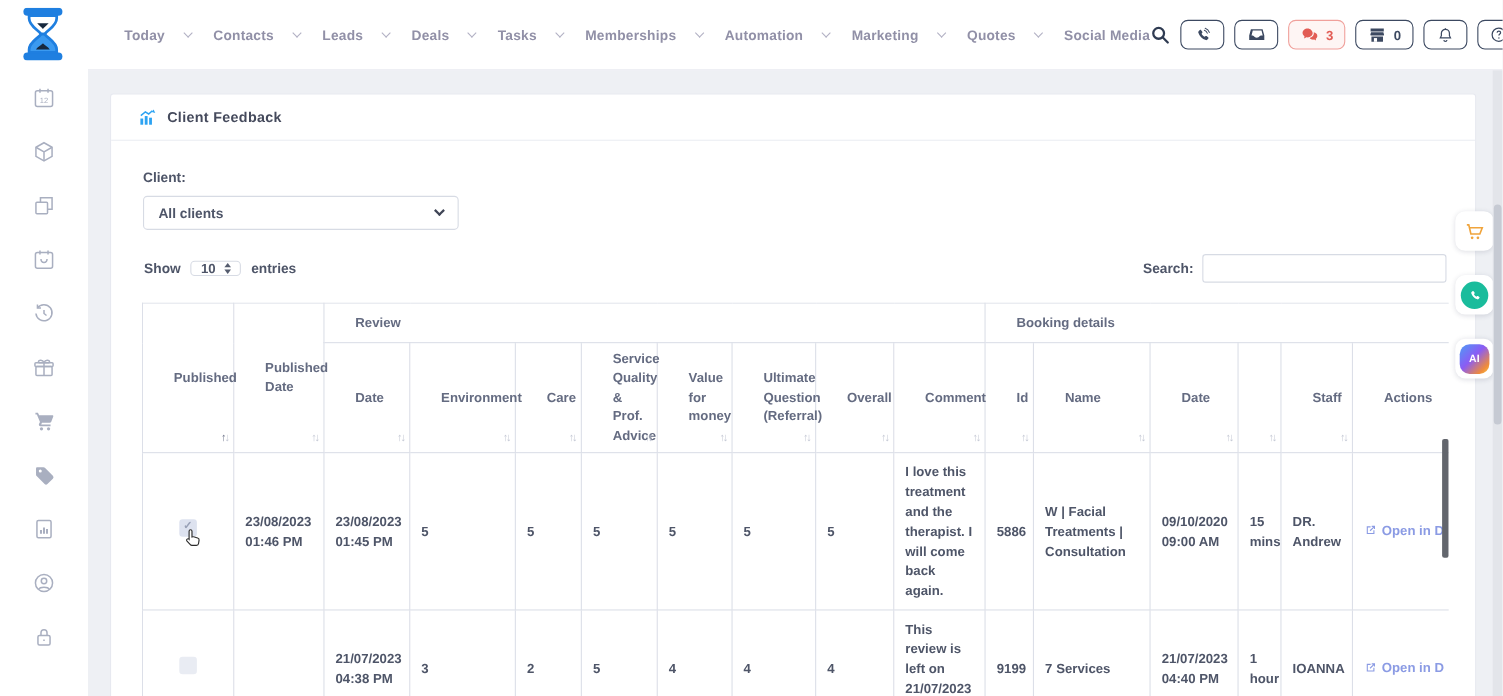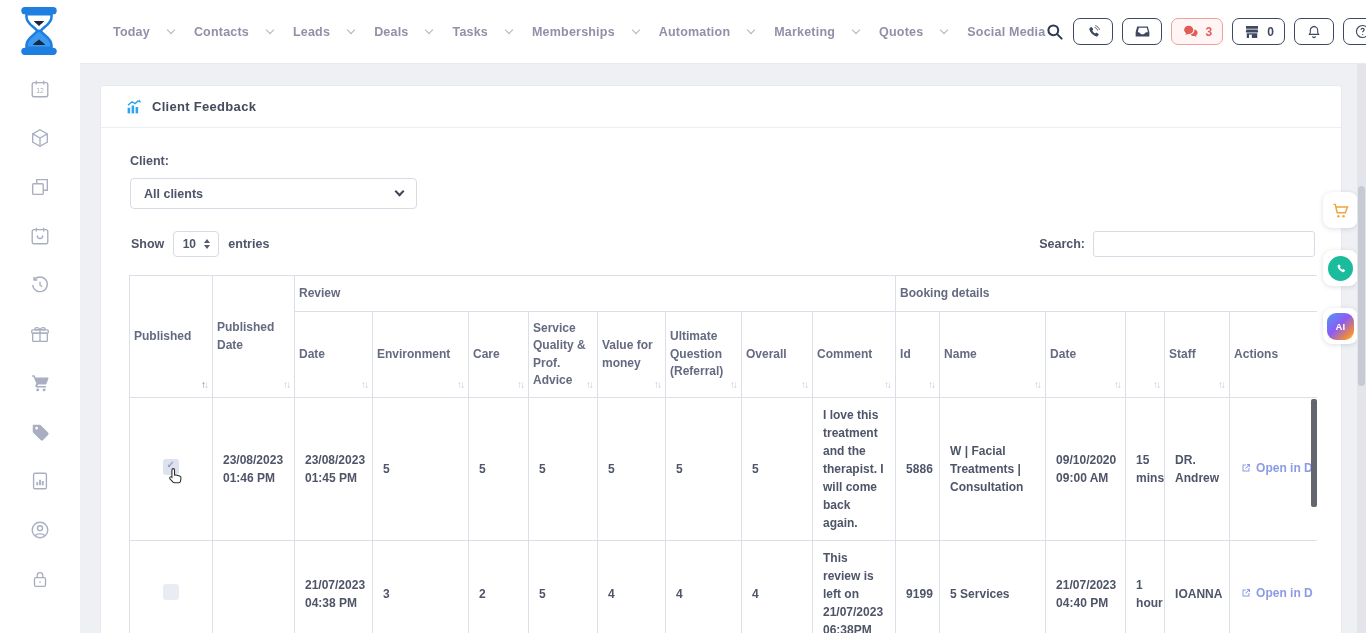--- a/index.html
+++ b/index.html
@@ -34,33 +34,33 @@
   .content{position:absolute;left:80px;top:64px;right:0;bottom:0;overflow:hidden}
   .card{position:absolute;left:20px;top:21px;width:1242px;height:920px;background:#fff;border:1px solid #e7e9f0;border-radius:3px}
   .card-head{height:42px;display:flex;align-items:center;gap:9px;padding-left:24px;border-bottom:1px solid #eceef3}
   .card-title{font-size:13px;font-weight:bold;color:#454a5c;letter-spacing:.3px}
   .client-row{margin:26px 0 0 29px}
   .flabel{font-size:12.5px;font-weight:bold;color:#4e5568}
   .select{margin-top:10px;width:287px;height:31px;border:1px solid #d7dbe4;border-radius:4px;display:flex;align-items:center;justify-content:space-between;padding:0 13px;font-size:12.5px;font-weight:bold;color:#4e5568;cursor:pointer;background:#fff}
   .select .chev{border-color:#3f4556;width:7px;height:7px;border-width:2px;margin-bottom:4px}
   .controls{margin:22px 26px 0 30px;display:flex;align-items:center;justify-content:space-between}
   .show{display:flex;align-items:center;gap:9px;font-size:12.5px;font-weight:bold;color:#4e5568}
-  .mini-select{width:46px;height:26px;border:1px solid #d7dbe4;border-radius:4px;display:flex;align-items:center;justify-content:center;gap:8px;font-size:12px;font-weight:bold;color:#4e5568;cursor:pointer;background:#fff}
+  .mini-select{width:46px;height:14px;border:1px solid #d7dbe4;border-radius:4px;display:flex;align-items:center;justify-content:center;gap:8px;font-size:12px;font-weight:bold;color:#4e5568;cursor:pointer;background:#fff}
   .updown{display:inline-flex;flex-direction:column;gap:2px}
   .updown i{width:0;height:0;border-left:3.5px solid transparent;border-right:3.5px solid transparent;display:block}
   .updown .u{border-bottom:4px solid #555c6e}
   .updown .d{border-top:4px solid #555c6e}
   .searchbox{display:flex;align-items:center;gap:8px;font-size:12.5px;font-weight:bold;color:#4e5568}
   .searchbox input{width:222px;height:26px;border:1px solid #d7dbe4;border-radius:3px;outline:none;padding:0 8px;font-family:inherit;font-size:12px;color:#4e5568;background:#fff}
 
   
   .table-wrap{position:relative;margin:18px 0 0 28px;width:1188px;overflow:hidden}
   table{border-collapse:collapse;table-layout:fixed;width:1196px}
   th,td{border:1px solid #dcdfe8;vertical-align:middle;text-align:left}
-  th{font-size:12px;font-weight:bold;color:#646b81;padding:6px 4px;position:relative;line-height:1.45}
+  th{font-size:12px;font-weight:bold;color:#646b81;padding:6px 28px;position:relative;line-height:1.45}
   tr.grp{height:36px}
   tr.cols{height:86px}
   td{font-size:12px;color:#4e5568;padding:8px 10px;line-height:1.5;font-weight:bold}
   td.num,td.dt{font-weight:bold}
   tr.r0{height:110px}
   tr.r1{height:78px}
   .sort{position:absolute;right:5px;bottom:7px;display:flex}
   .sort i{font-style:normal;font-size:10px;line-height:1;color:#c5c9d5;letter-spacing:-2px}
   .sort i.up::before{content:"\2191"}
   .sort i.dn::before{content:"\2193"}
@@ -439,21 +439,21 @@
             <td class="dt"><span></span></td>
             <td class="dt"><span>21/07/2023 04:38 PM</span></td>
             <td class="num"><span>3</span></td>
             <td class="num"><span>2</span></td>
             <td class="num"><span>5</span></td>
             <td class="num"><span>4</span></td>
             <td class="num"><span>4</span></td>
             <td class="num"><span>4</span></td>
             <td><span>This review is left on 21/07/2023 06:38PM</span></td>
             <td class="num"><span>9199</span></td>
-            <td><span>5 Services</span></td>
+            <td><span>7 Services</span></td>
             <td class="dt"><span>21/07/2023 04:40 PM</span></td>
             <td><span>1 hour</span></td>
             <td><span>IOANNA</span></td>
             <td><span class="link">
                   <svg width="12" height="12" viewBox="0 0 24 24" fill="#8b9be4">
                     <path d="M5 5h7v2H7v10h10v-5h2v7H5V5zm9-1h6v6h-2V7.4l-6.3 6.3-1.4-1.4L16.6 6H14V4z"></path>
                   </svg>
                   <span>Open in D</span>
                 </span></td>
           </tr>

